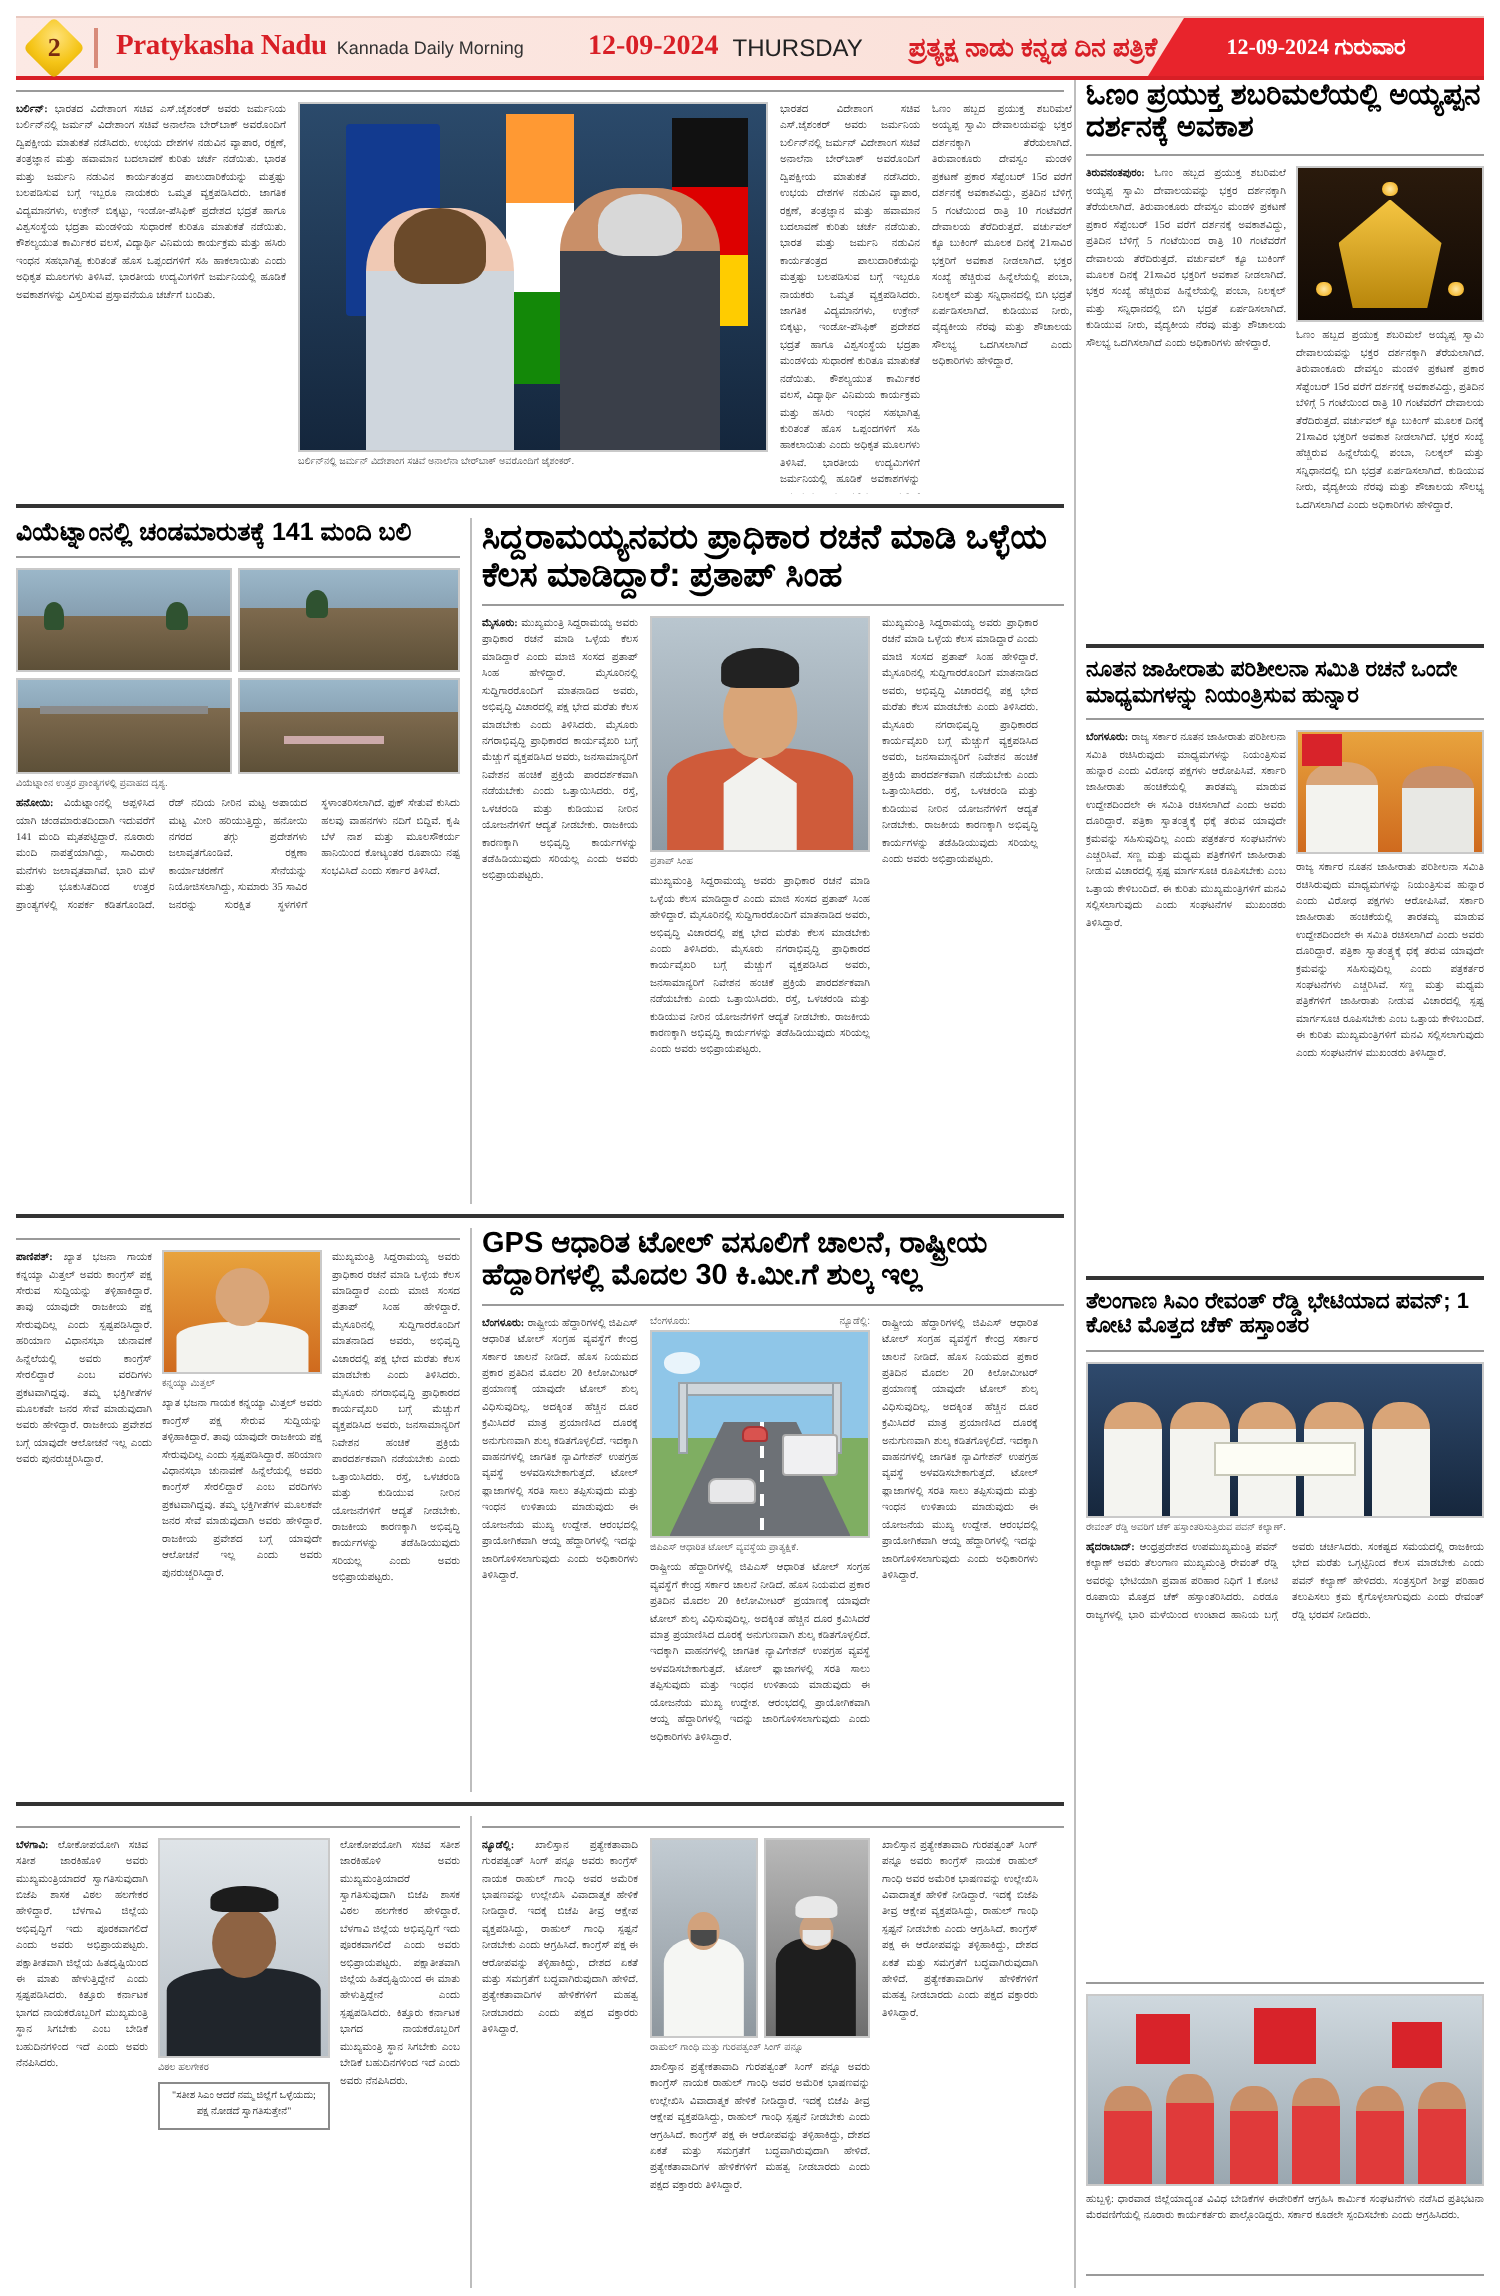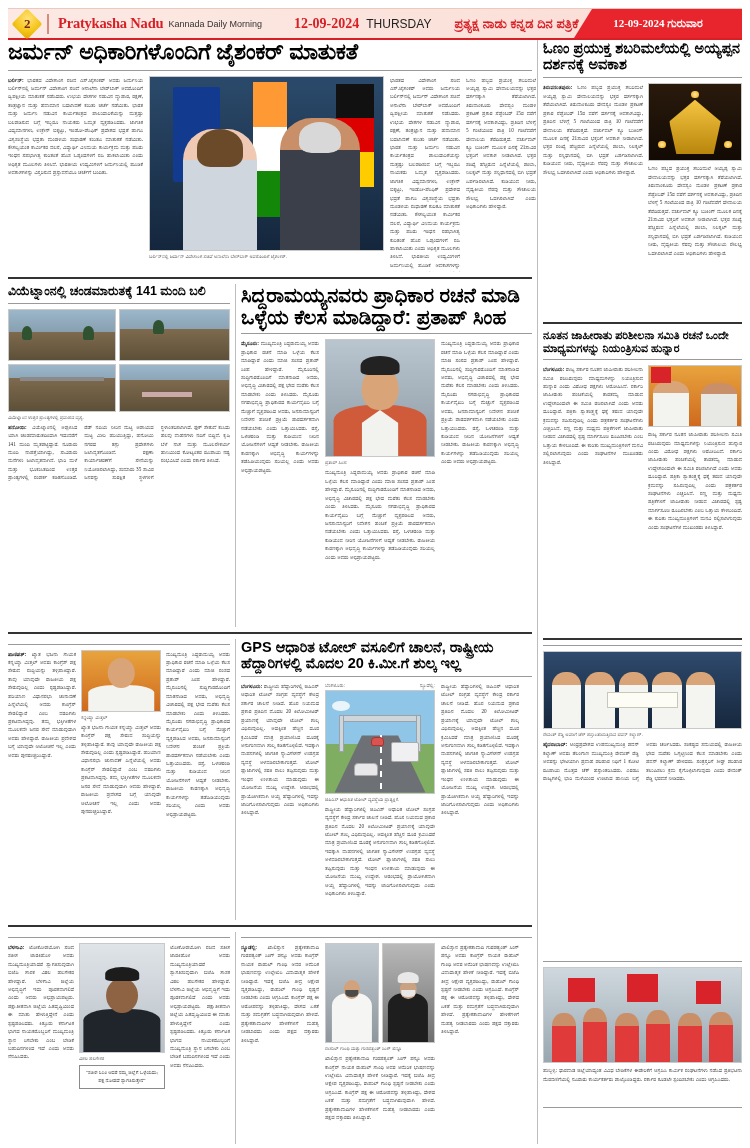--- a/index.html
+++ b/index.html
@@ -72,21 +72,21 @@
   .vrule { width:1px; background:#bdbdbd; margin:0 5px; flex:0 0 1px; }
 
   
   .hl {
     font-weight:bold;
     font-family:"Liberation Sans", sans-serif;
     color:#000; line-height:1.12;
     margin:0 0 3px 0;
   }
   .hl-xl { font-size:22px; letter-spacing:-0.3px; }
-  .hl-lg { font-size:20px; }
+  .hl-lg { font-size:17px; }
   .hl-md { font-size:14.5px; }
   .hl-sm { font-size:12.5px; }
   .hl-xs { font-size:11px; }
 
   .hrule { height:1px; background:#9a9a9a; margin:5px 0; }
   .hrule-thick { height:2px; background:#333; margin:5px 0; }
 
   
   .body-txt {
     font-size:5.2px; line-height:1.62;
@@ -301,21 +301,20 @@
   <div class="mh-kn">ಪ್ರತ್ಯಕ್ಷ ನಾಡು ಕನ್ನಡ ದಿನ ಪತ್ರಿಕೆ</div>
   <div class="mh-redtab">12-09-2024 ಗುರುವಾರ</div>
 </div>
 <div class="mh-rule"></div>
 
 <div class="page">
 
   <div style="width:524px;flex:0 0 524px;display:flex;flex-direction:column;">
 
     <div>
-      <div class="hl hl-xl">ಜರ್ಮನ್ ಅಧಿಕಾರಿಗಳೊಂದಿಗೆ ಜೈಶಂಕರ್ ಮಾತುಕತೆ</div>
       <div class="hrule"></div>
       <div style="display:flex;gap:6px;">
         <div style="width:135px;flex:0 0 135px;">
           <div class="body-txt k" style="height:196px;"><span class="dateline">ಬರ್ಲಿನ್:</span> <span>ಭಾರತದ ವಿದೇಶಾಂಗ ಸಚಿವ ಎಸ್.ಜೈಶಂಕರ್ ಅವರು ಜರ್ಮನಿಯ ಬರ್ಲಿನ್‌ನಲ್ಲಿ ಜರ್ಮನ್ ವಿದೇಶಾಂಗ ಸಚಿವೆ ಅನಾಲೆನಾ ಬೇರ್‌ಬಾಕ್ ಅವರೊಂದಿಗೆ ದ್ವಿಪಕ್ಷೀಯ ಮಾತುಕತೆ ನಡೆಸಿದರು. ಉಭಯ ದೇಶಗಳ ನಡುವಿನ ವ್ಯಾಪಾರ, ರಕ್ಷಣೆ, ತಂತ್ರಜ್ಞಾನ ಮತ್ತು ಹವಾಮಾನ ಬದಲಾವಣೆ ಕುರಿತು ಚರ್ಚೆ ನಡೆಯಿತು. ಭಾರತ ಮತ್ತು ಜರ್ಮನಿ ನಡುವಿನ ಕಾರ್ಯತಂತ್ರದ ಪಾಲುದಾರಿಕೆಯನ್ನು ಮತ್ತಷ್ಟು ಬಲಪಡಿಸುವ ಬಗ್ಗೆ ಇಬ್ಬರೂ ನಾಯಕರು ಒಮ್ಮತ ವ್ಯಕ್ತಪಡಿಸಿದರು. ಜಾಗತಿಕ ವಿದ್ಯಮಾನಗಳು, ಉಕ್ರೇನ್ ಬಿಕ್ಕಟ್ಟು, ಇಂಡೋ-ಪೆಸಿಫಿಕ್ ಪ್ರದೇಶದ ಭದ್ರತೆ ಹಾಗೂ ವಿಶ್ವಸಂಸ್ಥೆಯ ಭದ್ರತಾ ಮಂಡಳಿಯ ಸುಧಾರಣೆ ಕುರಿತೂ ಮಾತುಕತೆ ನಡೆಯಿತು. ಕೌಶಲ್ಯಯುತ ಕಾರ್ಮಿಕರ ವಲಸೆ, ವಿದ್ಯಾರ್ಥಿ ವಿನಿಮಯ ಕಾರ್ಯಕ್ರಮ ಮತ್ತು ಹಸಿರು ಇಂಧನ ಸಹಭಾಗಿತ್ವ ಕುರಿತಂತೆ ಹೊಸ ಒಪ್ಪಂದಗಳಿಗೆ ಸಹಿ ಹಾಕಲಾಯಿತು ಎಂದು ಅಧಿಕೃತ ಮೂಲಗಳು ತಿಳಿಸಿವೆ. ಭಾರತೀಯ ಉದ್ಯಮಿಗಳಿಗೆ ಜರ್ಮನಿಯಲ್ಲಿ ಹೂಡಿಕೆ ಅವಕಾಶಗಳನ್ನು ವಿಸ್ತರಿಸುವ ಪ್ರಸ್ತಾವನೆಯೂ ಚರ್ಚೆಗೆ ಬಂದಿತು.</span></div>
         </div>
         <div style="width:235px;flex:0 0 235px;">
           <div class="photo ph-hand">
             <div class="bg"></div>
             <div class="flagEU"></div>
             <div class="flagIN"></div>
@@ -404,21 +403,21 @@
             <div class="figcap">ಕನ್ನಯ್ಯಾ ಮಿತ್ತಲ್</div>
             <div class="body-txt k" style="height:166px;margin-top:2px;"><span>ಖ್ಯಾತ ಭಜನಾ ಗಾಯಕ ಕನ್ನಯ್ಯಾ ಮಿತ್ತಲ್ ಅವರು ಕಾಂಗ್ರೆಸ್ ಪಕ್ಷ ಸೇರುವ ಸುದ್ದಿಯನ್ನು ತಳ್ಳಿಹಾಕಿದ್ದಾರೆ. ತಾವು ಯಾವುದೇ ರಾಜಕೀಯ ಪಕ್ಷ ಸೇರುವುದಿಲ್ಲ ಎಂದು ಸ್ಪಷ್ಟಪಡಿಸಿದ್ದಾರೆ. ಹರಿಯಾಣ ವಿಧಾನಸಭಾ ಚುನಾವಣೆ ಹಿನ್ನೆಲೆಯಲ್ಲಿ ಅವರು ಕಾಂಗ್ರೆಸ್ ಸೇರಲಿದ್ದಾರೆ ಎಂಬ ವರದಿಗಳು ಪ್ರಕಟವಾಗಿದ್ದವು. ತಮ್ಮ ಭಕ್ತಿಗೀತೆಗಳ ಮೂಲಕವೇ ಜನರ ಸೇವೆ ಮಾಡುವುದಾಗಿ ಅವರು ಹೇಳಿದ್ದಾರೆ. ರಾಜಕೀಯ ಪ್ರವೇಶದ ಬಗ್ಗೆ ಯಾವುದೇ ಆಲೋಚನೆ ಇಲ್ಲ ಎಂದು ಅವರು ಪುನರುಚ್ಚರಿಸಿದ್ದಾರೆ.</span></div>
           </div>
           <div class="body-txt k" style="flex:1;height:240px;"><span>ಮುಖ್ಯಮಂತ್ರಿ ಸಿದ್ದರಾಮಯ್ಯ ಅವರು ಪ್ರಾಧಿಕಾರ ರಚನೆ ಮಾಡಿ ಒಳ್ಳೆಯ ಕೆಲಸ ಮಾಡಿದ್ದಾರೆ ಎಂದು ಮಾಜಿ ಸಂಸದ ಪ್ರತಾಪ್ ಸಿಂಹ ಹೇಳಿದ್ದಾರೆ. ಮೈಸೂರಿನಲ್ಲಿ ಸುದ್ದಿಗಾರರೊಂದಿಗೆ ಮಾತನಾಡಿದ ಅವರು, ಅಭಿವೃದ್ಧಿ ವಿಚಾರದಲ್ಲಿ ಪಕ್ಷ ಭೇದ ಮರೆತು ಕೆಲಸ ಮಾಡಬೇಕು ಎಂದು ತಿಳಿಸಿದರು. ಮೈಸೂರು ನಗರಾಭಿವೃದ್ಧಿ ಪ್ರಾಧಿಕಾರದ ಕಾರ್ಯವೈಖರಿ ಬಗ್ಗೆ ಮೆಚ್ಚುಗೆ ವ್ಯಕ್ತಪಡಿಸಿದ ಅವರು, ಜನಸಾಮಾನ್ಯರಿಗೆ ನಿವೇಶನ ಹಂಚಿಕೆ ಪ್ರಕ್ರಿಯೆ ಪಾರದರ್ಶಕವಾಗಿ ನಡೆಯಬೇಕು ಎಂದು ಒತ್ತಾಯಿಸಿದರು. ರಸ್ತೆ, ಒಳಚರಂಡಿ ಮತ್ತು ಕುಡಿಯುವ ನೀರಿನ ಯೋಜನೆಗಳಿಗೆ ಆದ್ಯತೆ ನೀಡಬೇಕು. ರಾಜಕೀಯ ಕಾರಣಕ್ಕಾಗಿ ಅಭಿವೃದ್ಧಿ ಕಾರ್ಯಗಳನ್ನು ತಡೆಹಿಡಿಯುವುದು ಸರಿಯಲ್ಲ ಎಂದು ಅವರು ಅಭಿಪ್ರಾಯಪಟ್ಟರು.</span></div>
         </div>
       </div>
 
       <div class="vrule"></div>
 
       <div style="flex:1 1 auto;">
-        <div class="hl hl-md">GPS ಆಧಾರಿತ ಟೋಲ್ ವಸೂಲಿಗೆ ಚಾಲನೆ, ರಾಷ್ಟ್ರೀಯ ಹೆದ್ದಾರಿಗಳಲ್ಲಿ ಮೊದಲ 20 ಕಿ.ಮೀ.ಗೆ ಶುಲ್ಕ ಇಲ್ಲ</div>
+        <div class="hl hl-md">GPS ಆಧಾರಿತ ಟೋಲ್ ವಸೂಲಿಗೆ ಚಾಲನೆ, ರಾಷ್ಟ್ರೀಯ ಹೆದ್ದಾರಿಗಳಲ್ಲಿ ಮೊದಲ 30 ಕಿ.ಮೀ.ಗೆ ಶುಲ್ಕ ಇಲ್ಲ</div>
         <div class="hrule"></div>
         <div style="display:flex;gap:6px;">
           <div class="body-txt k" style="width:78px;height:238px;"><span class="dateline">ಬೆಂಗಳೂರು:</span> <span>ರಾಷ್ಟ್ರೀಯ ಹೆದ್ದಾರಿಗಳಲ್ಲಿ ಜಿಪಿಎಸ್ ಆಧಾರಿತ ಟೋಲ್ ಸಂಗ್ರಹ ವ್ಯವಸ್ಥೆಗೆ ಕೇಂದ್ರ ಸರ್ಕಾರ ಚಾಲನೆ ನೀಡಿದೆ. ಹೊಸ ನಿಯಮದ ಪ್ರಕಾರ ಪ್ರತಿದಿನ ಮೊದಲ 20 ಕಿಲೋಮೀಟರ್ ಪ್ರಯಾಣಕ್ಕೆ ಯಾವುದೇ ಟೋಲ್ ಶುಲ್ಕ ವಿಧಿಸುವುದಿಲ್ಲ. ಅದಕ್ಕಿಂತ ಹೆಚ್ಚಿನ ದೂರ ಕ್ರಮಿಸಿದರೆ ಮಾತ್ರ ಪ್ರಯಾಣಿಸಿದ ದೂರಕ್ಕೆ ಅನುಗುಣವಾಗಿ ಶುಲ್ಕ ಕಡಿತಗೊಳ್ಳಲಿದೆ. ಇದಕ್ಕಾಗಿ ವಾಹನಗಳಲ್ಲಿ ಜಾಗತಿಕ ನ್ಯಾವಿಗೇಶನ್ ಉಪಗ್ರಹ ವ್ಯವಸ್ಥೆ ಅಳವಡಿಸಬೇಕಾಗುತ್ತದೆ. ಟೋಲ್ ಪ್ಲಾಜಾಗಳಲ್ಲಿ ಸರತಿ ಸಾಲು ತಪ್ಪಿಸುವುದು ಮತ್ತು ಇಂಧನ ಉಳಿತಾಯ ಮಾಡುವುದು ಈ ಯೋಜನೆಯ ಮುಖ್ಯ ಉದ್ದೇಶ. ಆರಂಭದಲ್ಲಿ ಪ್ರಾಯೋಗಿಕವಾಗಿ ಆಯ್ದ ಹೆದ್ದಾರಿಗಳಲ್ಲಿ ಇದನ್ನು ಜಾರಿಗೊಳಿಸಲಾಗುವುದು ಎಂದು ಅಧಿಕಾರಿಗಳು ತಿಳಿಸಿದ್ದಾರೆ.</span></div>
           <div style="width:110px;flex:0 0 110px;">
             <div class="smallcap" style="display:flex;justify-content:space-between;">
               <span>ಬೆಂಗಳೂರು:</span>
               <span>ನ್ಯೂಡೆಲ್ಲಿ:</span>
             </div>
             <div class="photo ph-road" style="height:104px;">
               <div class="sky2"></div>
@@ -527,20 +526,21 @@
             <div style="position:absolute;right:4%;bottom:0;width:40%;height:72%;background:linear-gradient(#c98f68 0 26%,#e8e8e4 26%);border-radius:44% 44% 0 0/26% 26% 0 0;"></div>
             <div style="position:absolute;left:2%;top:2%;width:22%;height:26%;background:#d8232a;"></div>
           </div>
           <div class="body-txt k" style="height:202px;margin-top:3px;"><span>ರಾಜ್ಯ ಸರ್ಕಾರ ನೂತನ ಜಾಹೀರಾತು ಪರಿಶೀಲನಾ ಸಮಿತಿ ರಚಿಸಿರುವುದು ಮಾಧ್ಯಮಗಳನ್ನು ನಿಯಂತ್ರಿಸುವ ಹುನ್ನಾರ ಎಂದು ವಿರೋಧ ಪಕ್ಷಗಳು ಆರೋಪಿಸಿವೆ. ಸರ್ಕಾರಿ ಜಾಹೀರಾತು ಹಂಚಿಕೆಯಲ್ಲಿ ತಾರತಮ್ಯ ಮಾಡುವ ಉದ್ದೇಶದಿಂದಲೇ ಈ ಸಮಿತಿ ರಚಿಸಲಾಗಿದೆ ಎಂದು ಅವರು ದೂರಿದ್ದಾರೆ. ಪತ್ರಿಕಾ ಸ್ವಾತಂತ್ರ್ಯಕ್ಕೆ ಧಕ್ಕೆ ತರುವ ಯಾವುದೇ ಕ್ರಮವನ್ನು ಸಹಿಸುವುದಿಲ್ಲ ಎಂದು ಪತ್ರಕರ್ತರ ಸಂಘಟನೆಗಳು ಎಚ್ಚರಿಸಿವೆ. ಸಣ್ಣ ಮತ್ತು ಮಧ್ಯಮ ಪತ್ರಿಕೆಗಳಿಗೆ ಜಾಹೀರಾತು ನೀಡುವ ವಿಚಾರದಲ್ಲಿ ಸ್ಪಷ್ಟ ಮಾರ್ಗಸೂಚಿ ರೂಪಿಸಬೇಕು ಎಂಬ ಒತ್ತಾಯ ಕೇಳಿಬಂದಿದೆ. ಈ ಕುರಿತು ಮುಖ್ಯಮಂತ್ರಿಗಳಿಗೆ ಮನವಿ ಸಲ್ಲಿಸಲಾಗುವುದು ಎಂದು ಸಂಘಟನೆಗಳ ಮುಖಂಡರು ತಿಳಿಸಿದ್ದಾರೆ.</span></div>
         </div>
       </div>
     </div>
     <div class="hrule-thick"></div>
 
     <div>
+      <div class="hl hl-xs">ತೆಲಂಗಾಣ ಸಿಎಂ ರೇವಂತ್ ರೆಡ್ಡಿ ಭೇಟಿಯಾದ ಪವನ್; 1 ಕೋಟಿ ಮೊತ್ತದ ಚೆಕ್ ಹಸ್ತಾಂತರ</div>
       <div class="hrule"></div>
       <div class="photo ph-group" style="height:78px;">
         <div class="bg"></div>
         <div class="man" style="left:4%;"></div>
         <div class="man" style="left:21%;"></div>
         <div class="man" style="left:38%;"></div>
         <div class="man" style="left:55%;"></div>
         <div class="man" style="left:72%;"></div>
         <div class="cheque"></div>
       </div>

